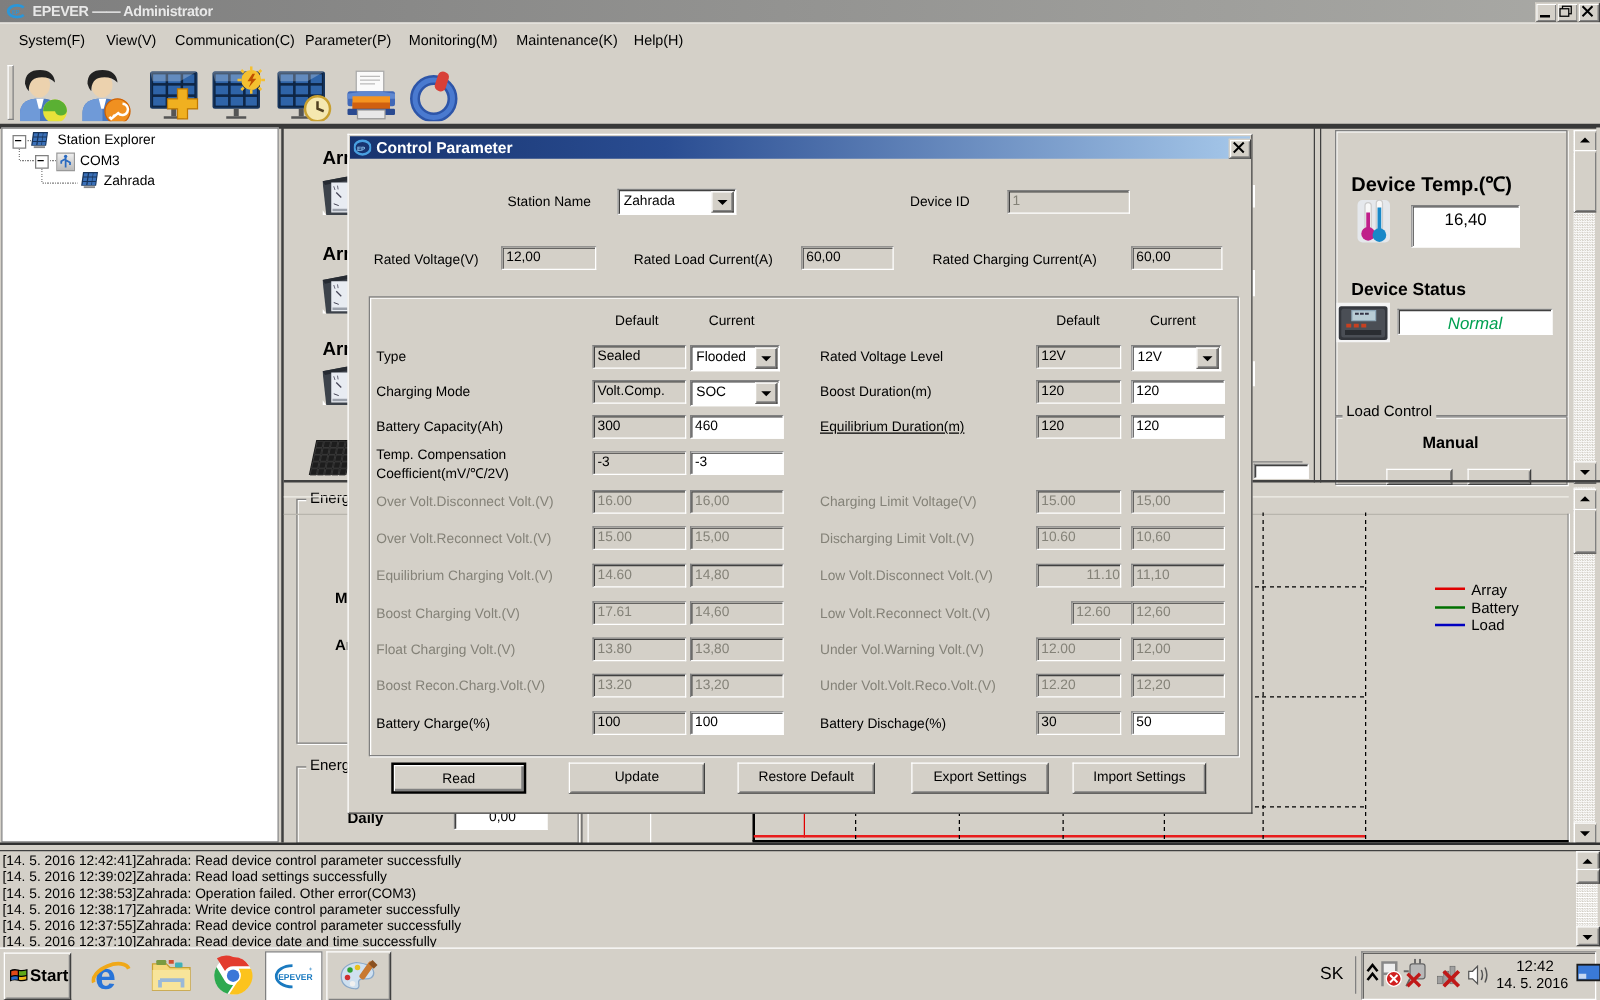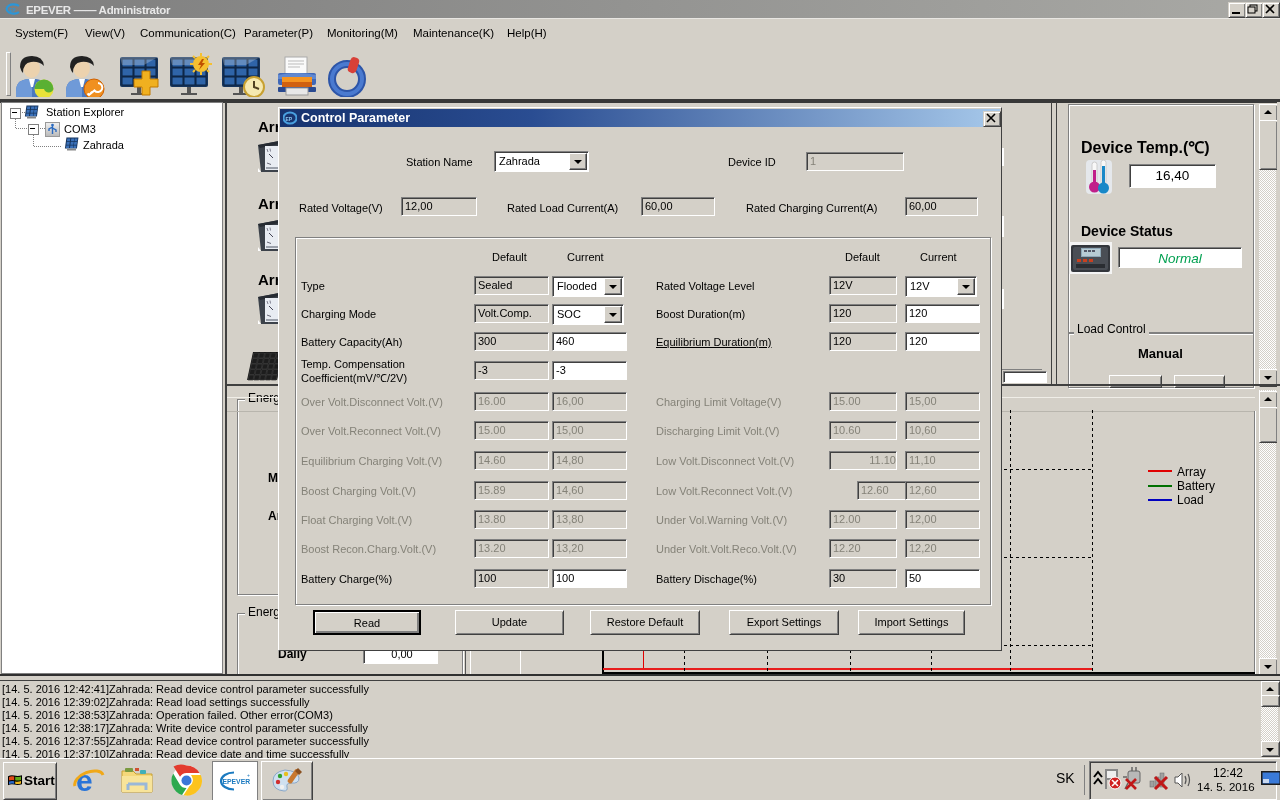--- a/index.html
+++ b/index.html
@@ -376,21 +376,21 @@
   <div class="abs" style="left:1081px;top:136px;font-weight:bold;font-size:16px;">Device Temp.(℃)</div>
   <div class="abs" id="thermo" style="left:1084px;top:158px;width:30px;height:38px;"><svg width="30" height="38" viewBox="0 0 30 38">
         <rect x="2" y="2" width="26" height="34" rx="4" fill="#e8eef5" opacity="0.8"></rect>
         <rect x="8" y="4" width="5" height="22" rx="2.5" fill="#f8f8f8" stroke="#ccc"></rect>
         <rect x="9" y="12" width="3" height="14" fill="#c0208a"></rect>
         <circle cx="10.5" cy="29" r="5.5" fill="#c0208a"></circle>
         <rect x="17" y="2" width="5" height="24" rx="2.5" fill="#f8f8f8" stroke="#ccc"></rect>
         <rect x="18" y="8" width="3" height="18" fill="#1888c8"></rect>
         <circle cx="19.5" cy="30" r="5.5" fill="#1888c8"></circle>
       </svg></div>
-  <div class="abs sunkenw" style="left:1129px;top:164px;width:87px;height:24px;text-align:center;padding-top:3px;font-size:13.5px;box-sizing:border-box;">16,40</div>
+  <div class="abs sunkenw" style="left:1129px;top:164px;width:87px;height:34px;text-align:center;padding-top:3px;font-size:13.5px;box-sizing:border-box;">16,40</div>
   <div class="abs" style="left:1081px;top:223px;font-weight:bold;font-size:14px;">Device Status</div>
   <div class="abs" id="device-img" style="left:1069px;top:242px;width:43px;height:32px;"><svg width="43" height="32" viewBox="0 0 43 32">
         <rect x="0" y="0" width="43" height="32" fill="#f4f4f4"></rect>
         <rect x="2" y="3" width="39" height="27" rx="2" fill="#33363c"></rect>
         <rect x="4" y="5" width="35" height="23" rx="2" fill="#4a4e55"></rect>
         <rect x="12" y="6" width="20" height="9" fill="#8fa8b8"></rect>
         <rect x="13" y="7" width="18" height="7" fill="#b8ccd4"></rect>
         <path d="M15 9 h3 M19 9 h3 M23 9 h3" stroke="#334" stroke-width="1.5"></path>
         <g fill="#c84020">
           <rect x="8" y="17" width="4" height="3"></rect>
@@ -501,21 +501,21 @@
         <div class="lbl dis" style="left:377px;top:317px;">Discharging Limit Volt.(V)</div>
         <div class="fld dis" style="left:550px;top:313px;width:63px;">10.60</div>
         <div class="fld dis" style="left:626px;top:313px;width:70px;">10,60</div>
         <div class="lbl dis" style="left:22px;top:347px;text-align:center;">Equilibrium Charging Volt.(V)</div>
         <div class="fld dis" style="left:195px;top:343px;width:70px;">14.60</div>
         <div class="fld dis" style="left:273px;top:343px;width:70px;">14,80</div>
         <div class="lbl dis" style="left:377px;top:347px;">Low Volt.Disconnect Volt.(V)</div>
         <div class="fld dis" style="left:550px;top:343px;width:63px;text-align:right;">11.10</div>
         <div class="fld dis" style="left:626px;top:343px;width:70px;">11,10</div>
         <div class="lbl dis" style="left:22px;top:377px;">Boost Charging Volt.(V)</div>
-        <div class="fld dis" style="left:195px;top:373px;width:70px;">15.89</div>
+        <div class="fld dis" style="left:195px;top:373px;width:70px;">17.61</div>
         <div class="fld dis" style="left:273px;top:373px;width:70px;">14,60</div>
         <div class="lbl dis" style="left:377px;top:377px;">Low Volt.Reconnect Volt.(V)</div>
         <div class="fld dis" style="left:550px;top:373px;width:63px;margin-left:28px;">12.60</div>
         <div class="fld dis" style="left:626px;top:373px;width:70px;">12,60</div>
         <div class="lbl dis" style="left:22px;top:406px;">Float Charging Volt.(V)</div>
         <div class="fld dis" style="left:195px;top:402px;width:70px;">13.80</div>
         <div class="fld dis" style="left:273px;top:402px;width:70px;">13,80</div>
         <div class="lbl dis" style="left:377px;top:406px;">Under Vol.Warning Volt.(V)</div>
         <div class="fld dis" style="left:550px;top:402px;width:63px;">12.00</div>
         <div class="fld dis" style="left:626px;top:402px;width:70px;">12,00</div>

